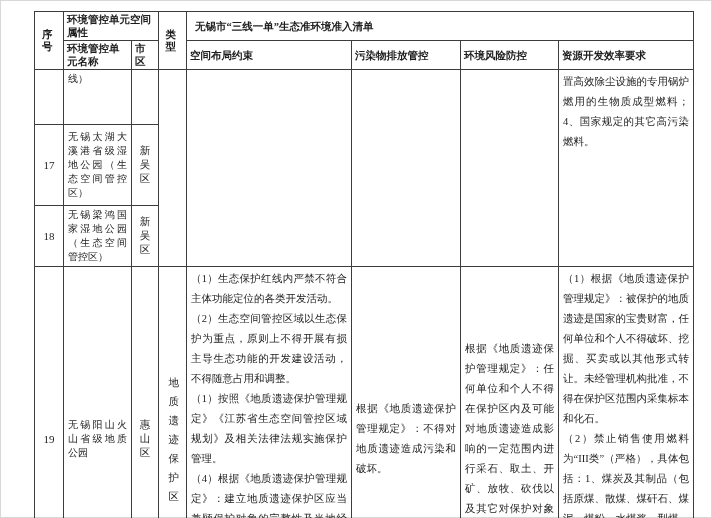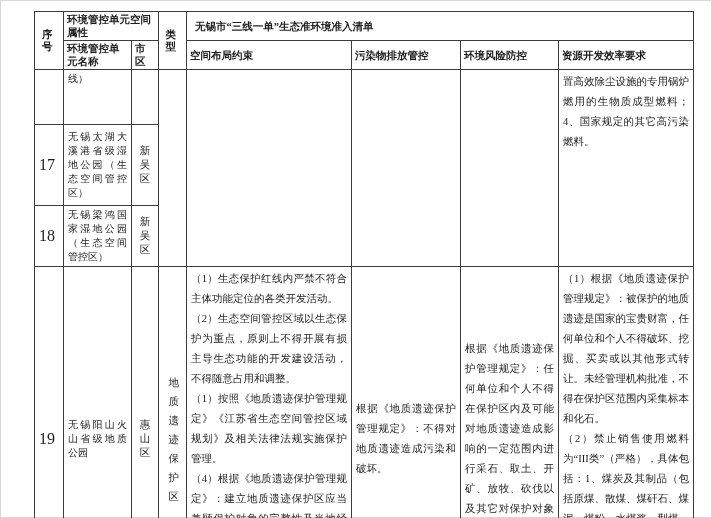--- a/index.html
+++ b/index.html
@@ -12,21 +12,21 @@
     position:absolute; left:33px; top:10px; width:659px;
     border-collapse:collapse; table-layout:fixed;
   }
   .doc th, .doc td {
     border:1px solid #3c3c3c; padding:2px 4px; vertical-align:middle;
     overflow:hidden; box-sizing:border-box;
   }
   .doc th { font-weight:bold; font-size:10.5px; text-align:left; padding:1px 3px; line-height:13px; }
   .group-list-header { text-align:left !important; padding-left:8px !important; }
   .stack { width:14px; margin:0 auto; word-break:break-all; line-height:12px; }
-  .cell-serial { font-size:16px; }
+  .cell-serial { font-size:11px; text-align:center; }
   .cell-name { font-size:10px; line-height:14px; text-align:justify; padding:3px 5px; }
   .cell-district { font-size:10.5px; text-align:center; }
   .body-text { font-size:10.5px; line-height:20px; text-align:justify; }
   .v-top { vertical-align:top !important; }
   .para { margin:0; }
   .type-vertical { width:13px; margin:0 auto; word-break:break-all; line-height:19px; font-size:10.5px; text-align:right; }
   .page-number { position:absolute; left:0; bottom:8px; width:100%; text-align:center; font-size:11px; }
 </style>
 </head>
 <body>

